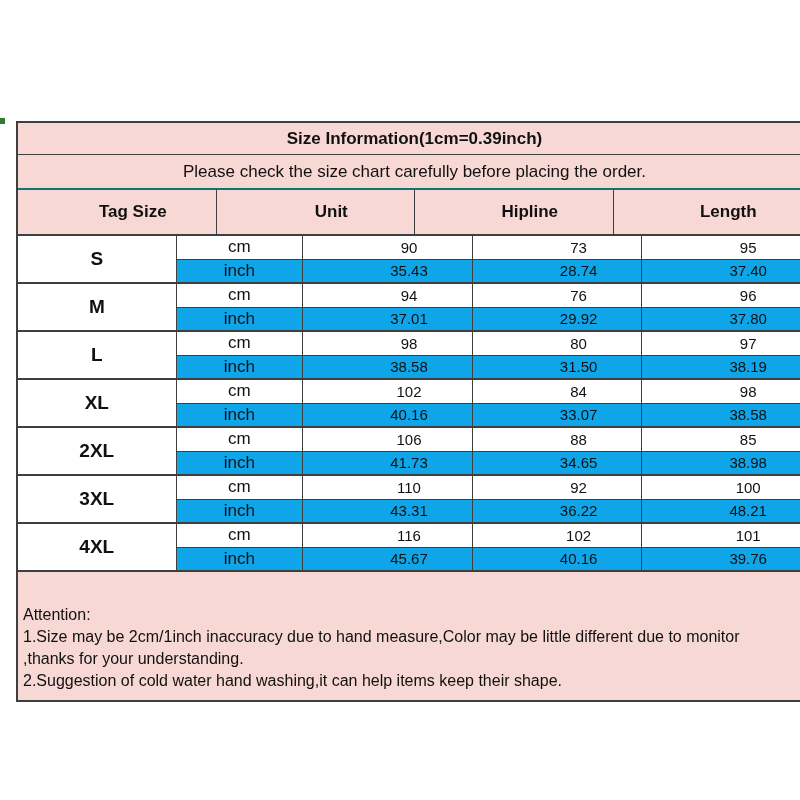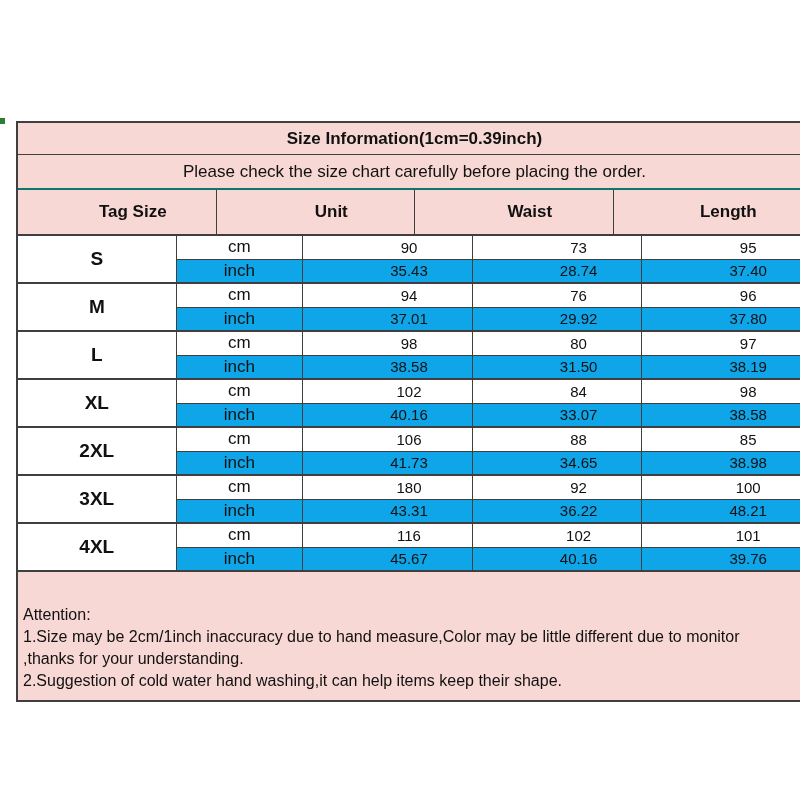--- a/index.html
+++ b/index.html
@@ -122,21 +122,21 @@
 
 <div class="size-table">
 
   <div class="title-row">Size Information(1cm=0.39inch)</div>
 
   <div class="subtitle-row">Please check the size chart carefully before placing the order.</div>
 
   <div class="header-row">
     <div class="header-cell">Tag Size</div>
     <div class="header-cell">Unit</div>
-    <div class="header-cell">Waist</div>
+    <div class="header-cell">Hipline</div>
     <div class="header-cell last">Length</div>
   </div>
 
   <div class="size-group">
     <div class="size-label">S</div>
     <div class="group-right">
       <div class="subrow cm-row">
         <div class="cell unit">cm</div>
         <div class="cell">90</div>
         <div class="cell">73</div>
@@ -221,21 +221,21 @@
         <div class="cell last">38.98</div>
       </div>
     </div>
   </div>
 
   <div class="size-group">
     <div class="size-label">3XL</div>
     <div class="group-right">
       <div class="subrow cm-row">
         <div class="cell unit">cm</div>
-        <div class="cell">180</div>
+        <div class="cell">110</div>
         <div class="cell">92</div>
         <div class="cell last">100</div>
       </div>
       <div class="subrow inch-row">
         <div class="cell unit">inch</div>
         <div class="cell">43.31</div>
         <div class="cell">36.22</div>
         <div class="cell last">48.21</div>
       </div>
     </div>

